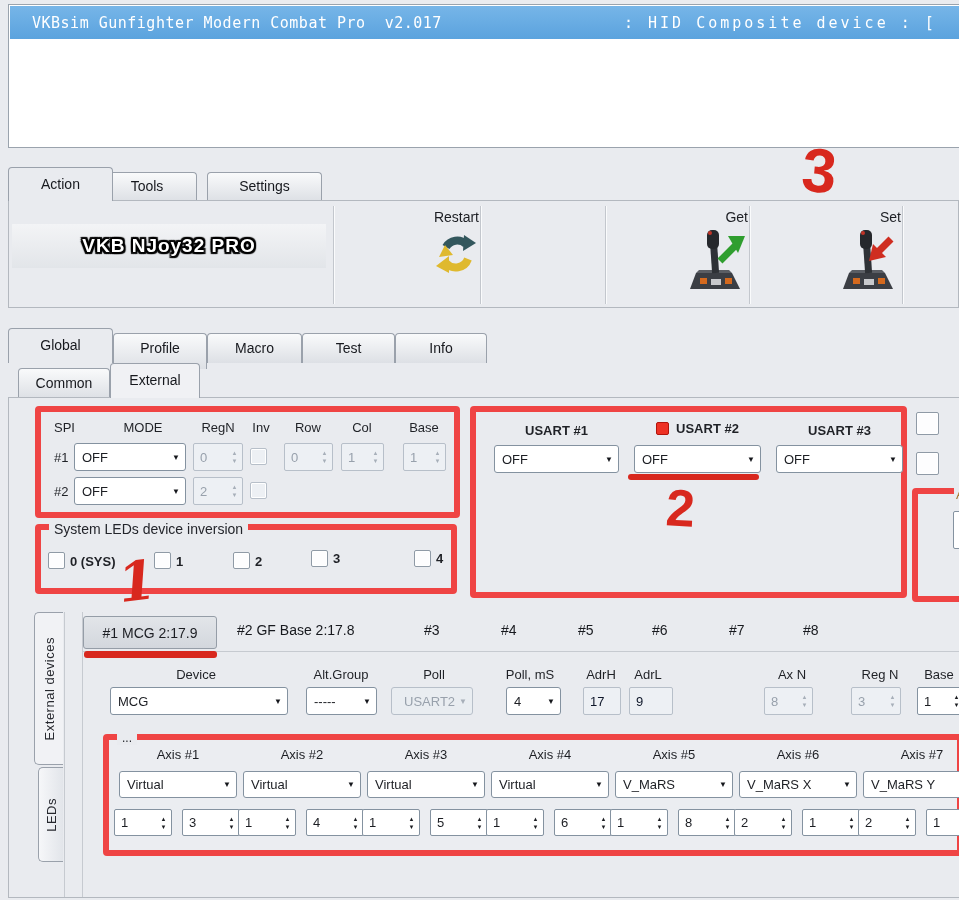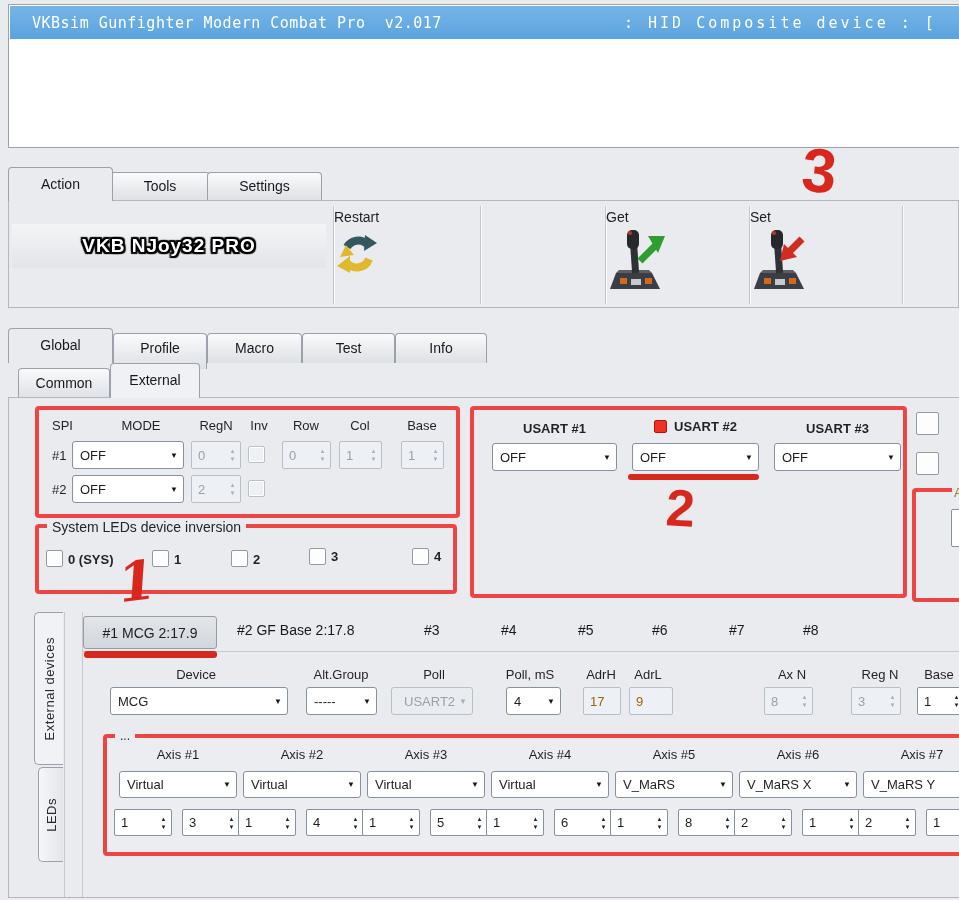--- a/index.html
+++ b/index.html
@@ -13,21 +13,21 @@
   .sel-left{margin-left:22px;letter-spacing:0.5px;}
   .sel-right{position:absolute;left:614px;letter-spacing:3px;}
 
   
   .tab{position:absolute;border:1px solid #9aa1ab;border-bottom:none;border-radius:4px 4px 0 0;
        background:linear-gradient(#f9fafb,#dde0e5);font-size:14px;text-align:center;color:#17191e;}
   .tab.active{background:#e9ebef;z-index:3;}
 
   
   .panel{position:absolute;background:#e9ebef;border:1px solid #b3b8bf;}
-  .grp{position:absolute;border:4px solid #ef4444;border-radius:4px;}
+  .grp{position:absolute;border:6px solid #ef4444;border-radius:4px;}
   .legend{position:absolute;top:-9px;left:8px;background:#e9ebef;padding:0 5px;font-size:14px;color:#23252b;}
 
   .lbl{position:absolute;font-size:13px;color:#1f2126;text-align:center;}
   .b{font-weight:bold;}
 
   
   .dd{position:absolute;display:flex;align-items:center;background:#fff;border:1px solid #8492a0;border-radius:3px;
       font-size:13px;padding:0 5px 0 7px;height:28px;}
   .dd .dt{flex:1;overflow:hidden;white-space:nowrap;}
   .dd .da{font-size:8px;color:#15171c;margin-left:3px;}
@@ -36,27 +36,27 @@
 
   .spin{position:absolute;display:flex;background:#fff;border:1px solid #8492a0;border-radius:2px;font-size:13px;height:28px;}
   .spin .sv{flex:1;display:flex;align-items:center;padding-left:6px;}
   .spin .sb{width:15px;display:flex;flex-direction:column;align-items:center;justify-content:center;color:#1b1d22;}
   .spin .sb i{font-style:normal;font-size:6px;line-height:8px;}
   .spin.dis{background:#edf0f4;color:#98a1ac;border-color:#b7bfc9;}
   .spin.dis .sb{color:#a7afb9;}
 
   .field{position:absolute;display:flex;align-items:center;background:#fff;border:1px solid #8492a0;border-radius:2px;
          font-size:13px;height:28px;padding-left:6px;}
-  .field.dis{background:#edf0f4;color:#a16207;border-color:#b7bfc9;}
+  .field.dis{background:#edf0f4;color:#0f172a;border-color:#b7bfc9;}
 
   .cb{position:absolute;background:#fdfdfe;border:1px solid #8f9aa6;border-radius:2px;box-shadow:inset 0 0 0 1px #fff;}
 
   
   .tb-sep{position:absolute;top:206px;height:98px;width:1px;background:#c3c7cd;box-shadow:1px 0 0 #fafbfc;}
-  .tool-btn{position:absolute;top:202px;height:84px;display:flex;flex-direction:column;align-items:flex-start;cursor:default;}
+  .tool-btn{position:absolute;top:202px;height:84px;display:flex;flex-direction:column;align-items:flex-end;cursor:default;}
   .tool-btn .tl{font-size:14px;margin-top:7px;}
   .logo-plate{position:absolute;left:12px;top:224px;width:314px;height:44px;display:flex;align-items:center;justify-content:center;
               background:linear-gradient(#f3f4f6,#e2e5e9);}
   .logo-plate span{font-size:19px;font-weight:bold;letter-spacing:1px;color:#fff;
      text-shadow:-2px -2px 1px #000,2px -2px 1px #000,-2px 2px 1px #000,2px 2px 1px #000,0 2px 1px #000,2px 0 1px #000,0 -2px 1px #000,-2px 0 1px #000;}
 
   
   .vtab{position:absolute;display:flex;align-items:center;justify-content:center;border:1px solid #9aa1ab;border-right:none;
         border-radius:5px 0 0 5px;background:linear-gradient(90deg,#f6f7f9,#e2e5ea);}
   .vtab.active{background:#f1f2f5;}
@@ -86,21 +86,21 @@
 <body>
 
 <div class="listbox">
   <div class="sel-row">
     <span class="sel-left">VKBsim Gunfighter Modern Combat Pro  v2.017</span>
     <span class="sel-right">: HID Composite device : [</span>
   </div>
 </div>
 
 <div class="tab active" style="left:8px;top:167px;width:105px;height:34px;padding-top:8px;">Action</div>
-<div class="tab" style="left:110px;top:172px;width:100px;height:29px;padding-top:5px;">Tools</div>
+<div class="tab" style="left:97px;top:172px;width:100px;height:29px;padding-top:5px;">Tools</div>
 <div class="tab" style="left:207px;top:172px;width:115px;height:29px;padding-top:5px;">Settings</div>
 
 <div class="panel" style="left:8px;top:200px;width:951px;height:108px;"></div>
 <div class="logo-plate">
   <span>VKB NJoy32 PRO</span>
 </div>
 <div class="tb-sep" style="left:333px;"></div>
 <div class="tb-sep" style="left:480px;"></div>
 <div class="tb-sep" style="left:605px;"></div>
 <div class="tb-sep" style="left:749px;"></div>

